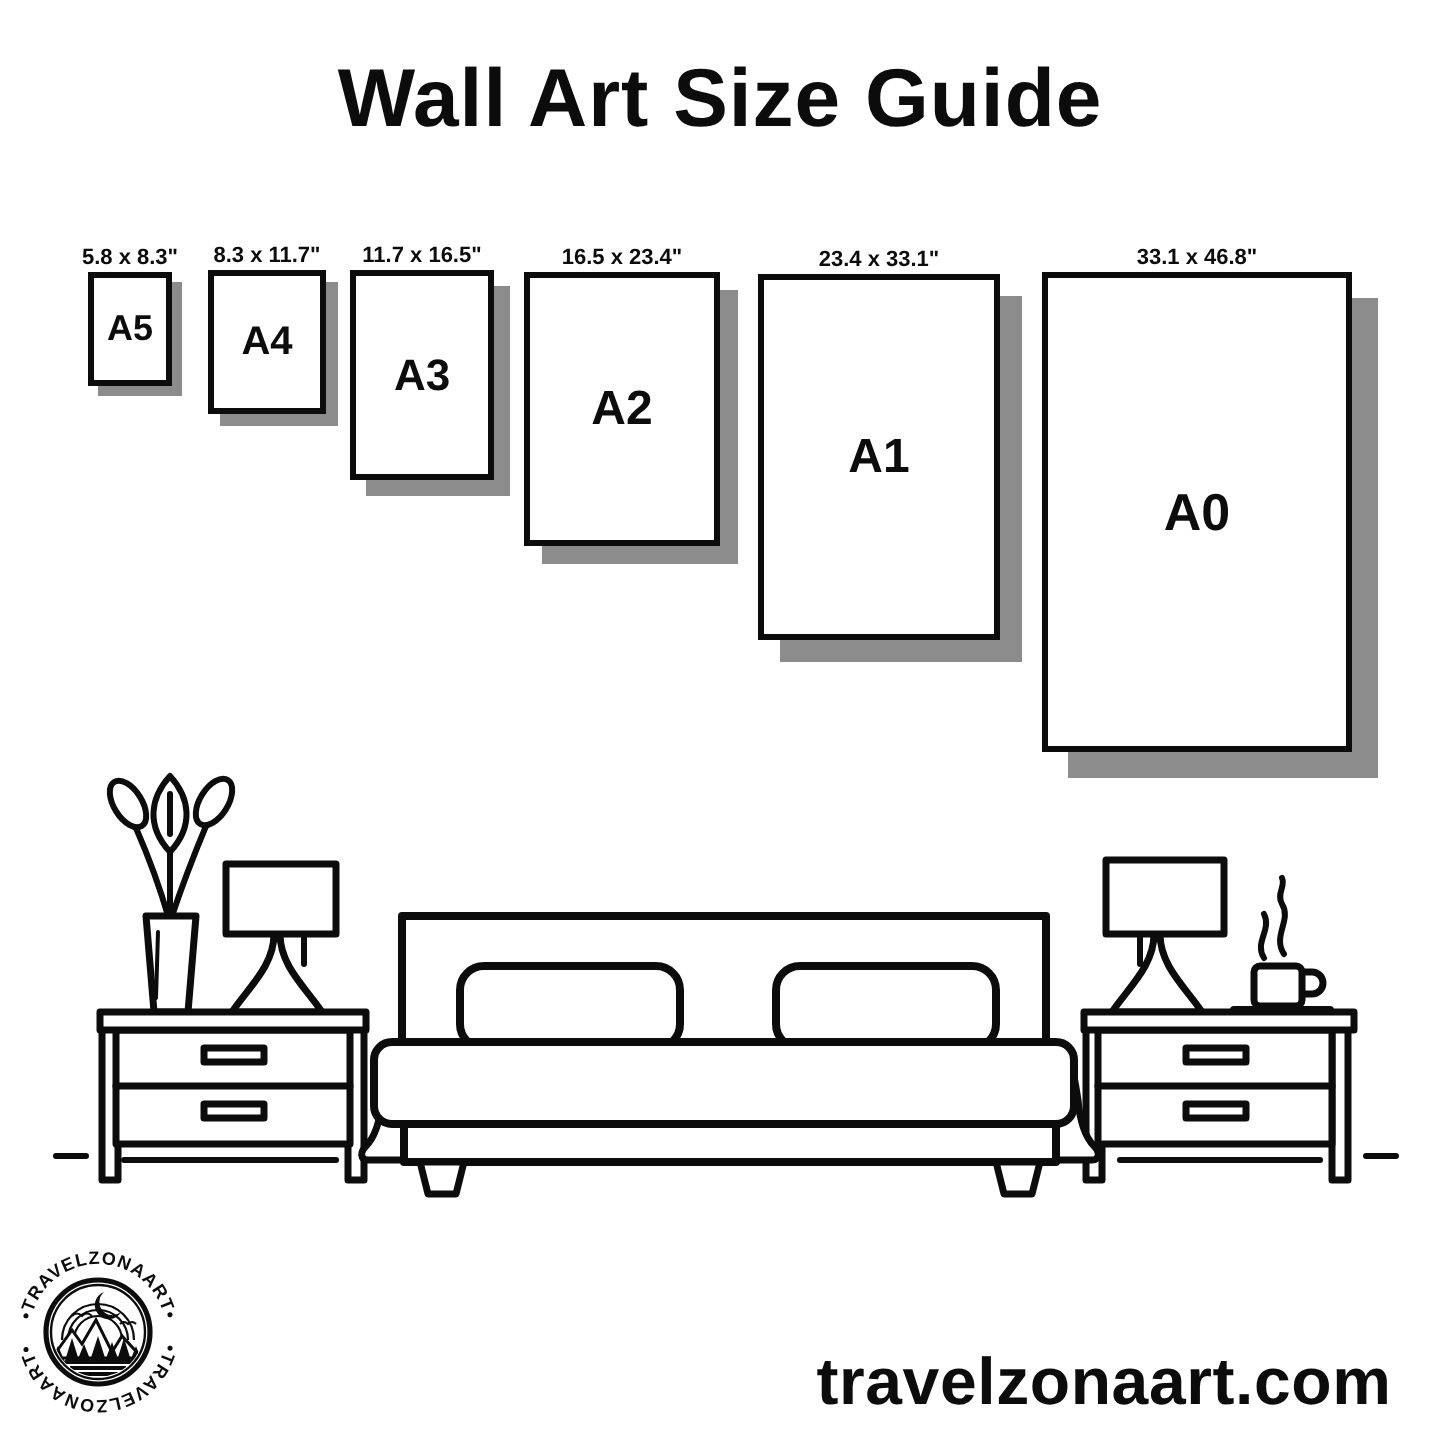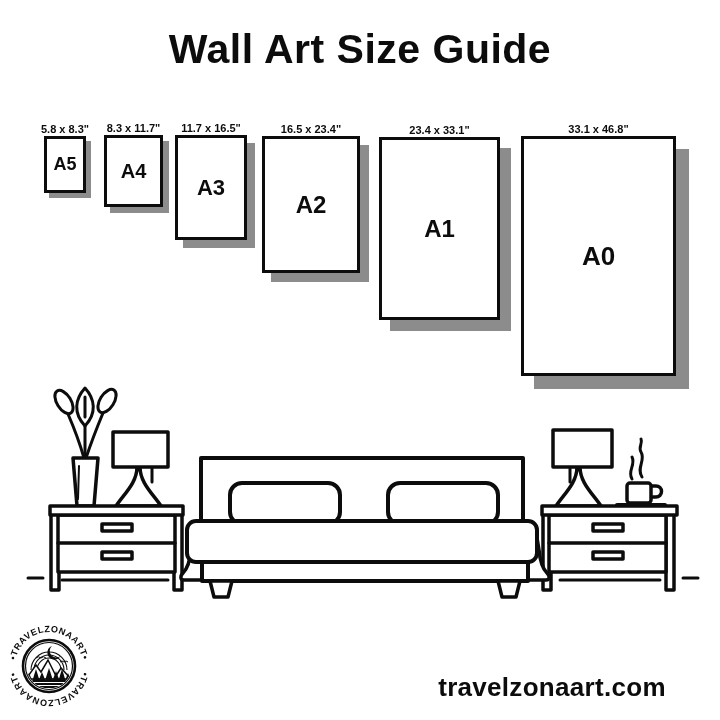--- a/index.html
+++ b/index.html
@@ -24,21 +24,21 @@
   .card-a0 { left:521px; top:136px; width:155px; height:240px; box-shadow:13px 13px 0 var(--shadow); font-size:26px; }
 
   
   .scene { position:absolute; left:20px; top:382px; width:690px; height:225px; color:var(--ink); }
 
   
   .badge { position:absolute; left:9px; top:623px; width:80px; height:86px; color:var(--ink); }
   .badge text { font-family:"Liberation Sans", sans-serif; font-weight:700; font-size:9px; letter-spacing:0.6px; }
 
   .site { position:absolute; top:672px; left:392px; width:320px; text-align:center;
-          font-size:26px; font-weight:700; letter-spacing:0.3px; color:var(--ink); }
+          font-size:33px; font-weight:700; letter-spacing:0.3px; color:var(--ink); }
 </style>
 </head>
 <body>
 
 <div class="page">
 
   <div class="title">Wall Art Size Guide</div>
 
   <div class="size-card card-a5">
     <span class="dims">5.8 x 8.3"</span>

